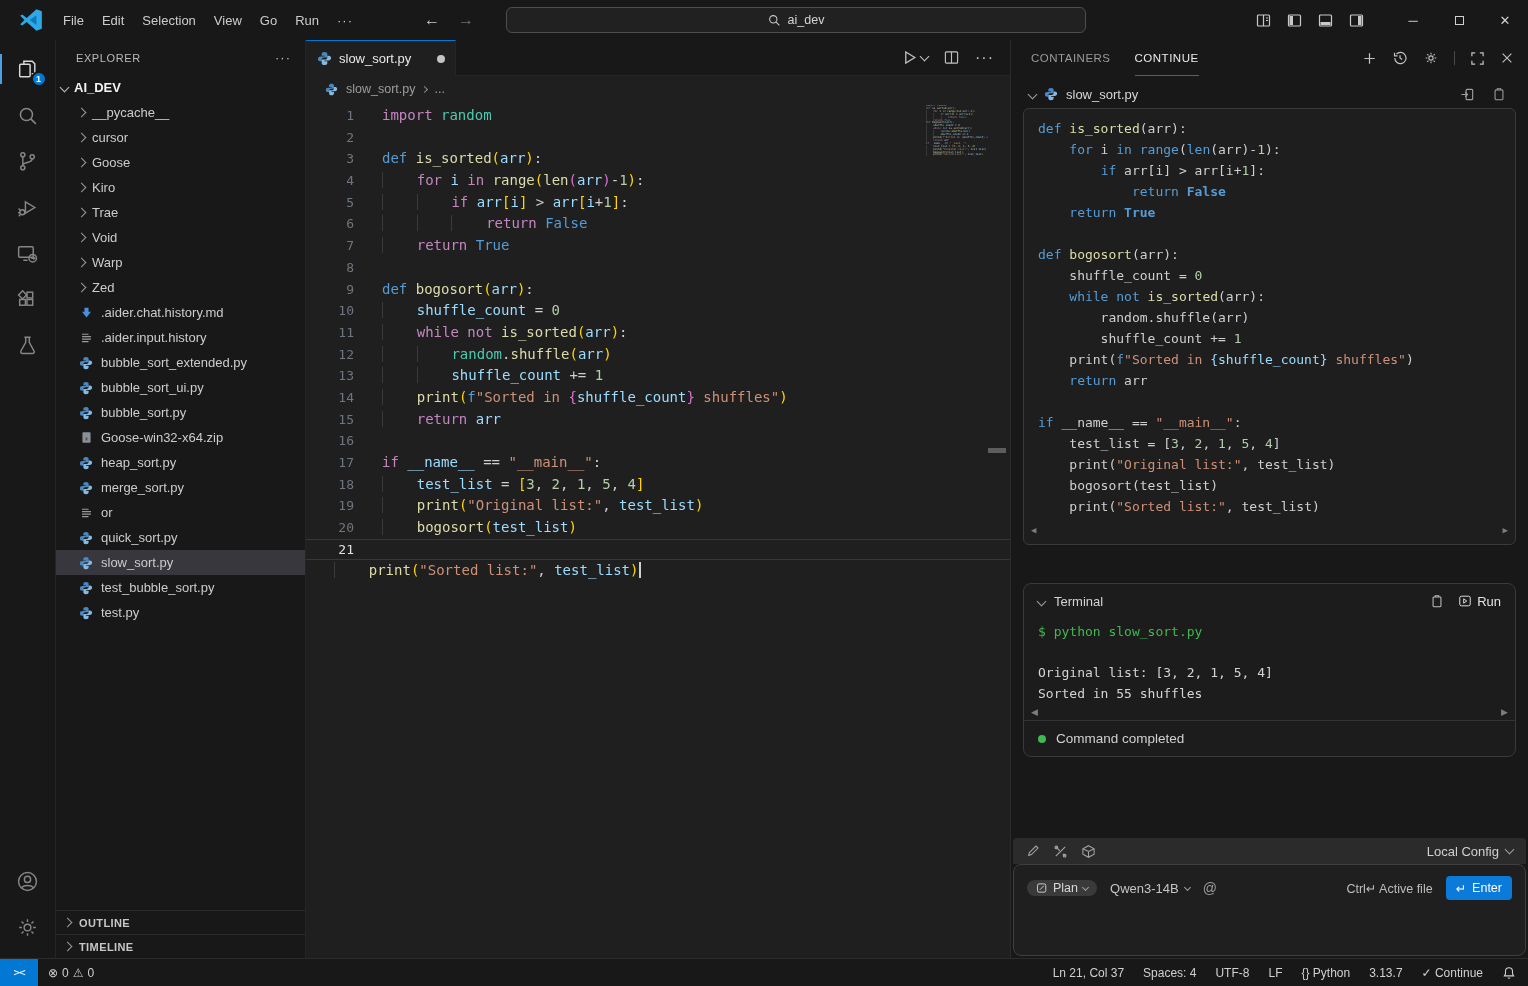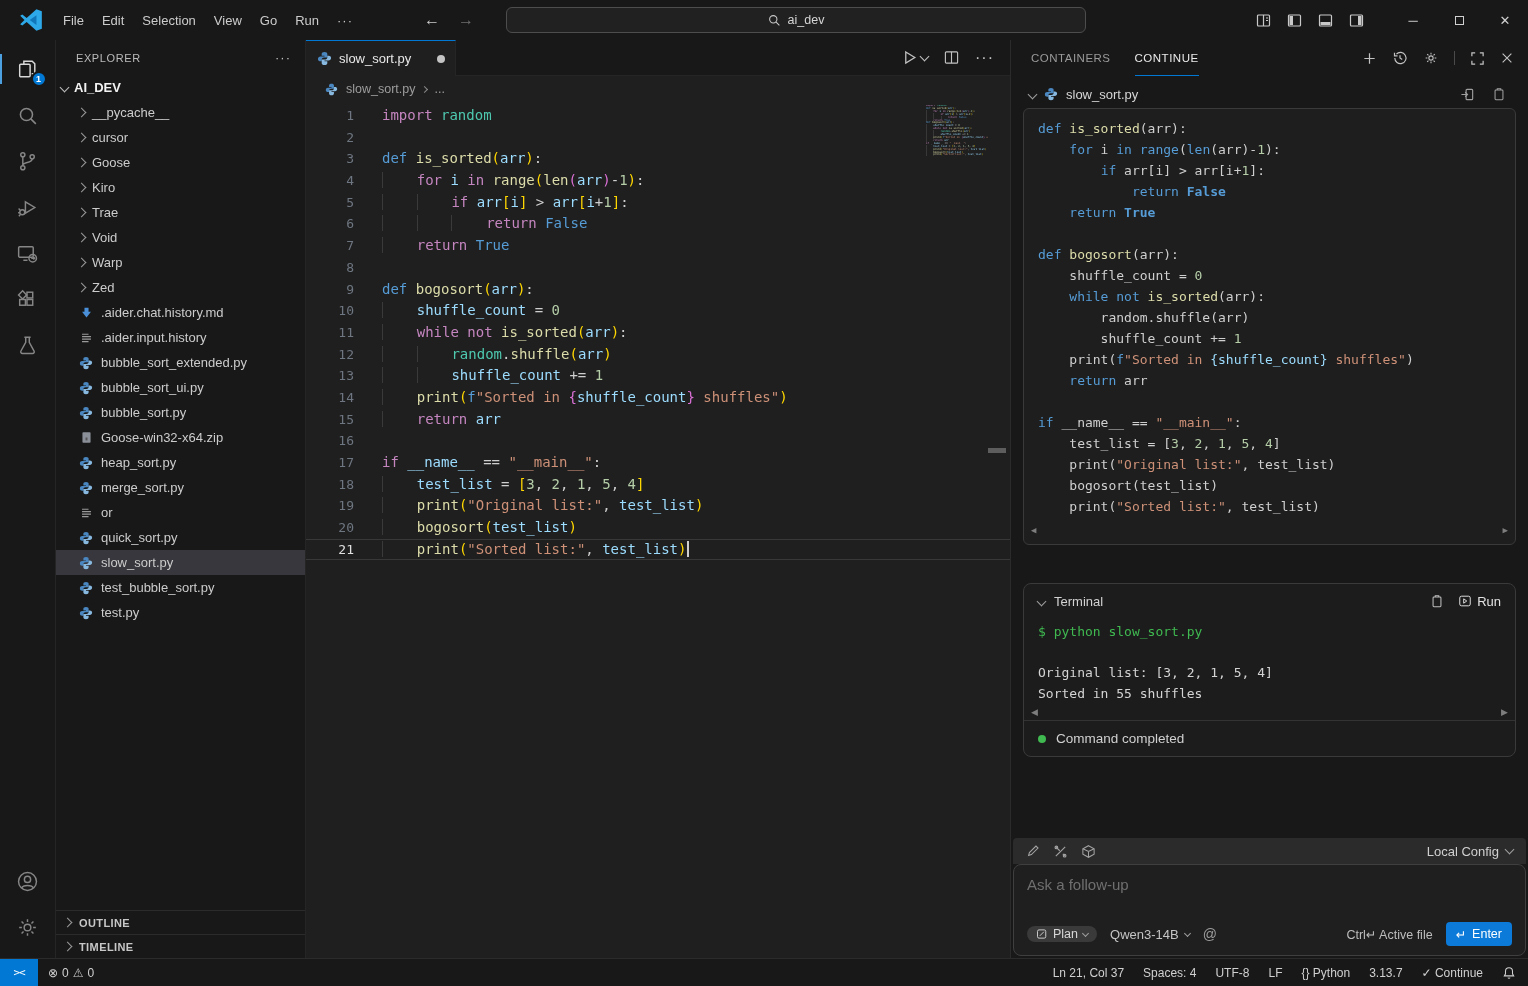--- a/index.html
+++ b/index.html
@@ -53,21 +53,21 @@
   .editor { flex:1; min-width:0; display:flex; flex-direction:column; background:#1f1f1f; }
   .tabbar { height:36px; background:#181818; display:flex; border-bottom:1px solid #252525; flex:none; }
   .tab { width:150px; background:#1f1f1f; border-top:1.5px solid #0078d4; border-right:1px solid #252525; margin-bottom:-1px;
     display:flex; align-items:center; gap:7px; padding:0 10px; font-size:13px; color:#e8e8e8; }
   .mod-dot { width:8px; height:8px; border-radius:50%; background:#c4c4c4; margin-left:auto; }
   .tab-actions { margin-left:auto; display:flex; gap:16px; align-items:center; padding-right:16px; color:#c2c2c2; }
   .runwrap { display:flex; align-items:center; gap:3px; }
   .breadcrumb { height:26px; display:flex; align-items:center; gap:7px; padding-left:17px; font-size:12.5px; color:#9d9d9d; flex:none; }
   .code { flex:1; position:relative; font-family:"DejaVu Sans Mono", monospace; font-size:14px; line-height:21.7px; padding-top:3px; }
   .cline { display:flex; height:21.7px; }
-  .cline.cur { box-shadow: inset 0 1px 0 #383838, inset 0 -1px 0 #383838; }
+  .cline.cur { box-shadow: inset 0 1px 0 #383838, inset 0 -1px 0 #383838; flex-direction: column; }
   .gut { width:48px; flex:none; text-align:right; color:#6e7681; font-size:13px; }
   .cline.cur .gut { color:#e0e0e0; }
   .ltx { padding-left:28px; white-space:pre; }
   .cursor { display:inline-block; width:2px; height:16px; background:#cfcfcf; vertical-align:text-bottom; margin-left:1px; }
   .minimap { position:absolute; right:22px; top:3px; width:62px; height:58px; overflow:hidden;
     font-size:2.6px; line-height:2.9px; opacity:.95; }
   .minimap .ltx { padding-left:0; }
   .smark { position:absolute; right:4px; top:346px; width:18px; height:5px; background:#5d5d5d; }
 
   
@@ -701,21 +701,20 @@
         <svg width="15" height="15" viewBox="0 0 16 16" stroke="currentColor" stroke-width="1.1" fill="none">
             <path d="M8 1.8 14 5v6L8 14.2 2 11V5z"></path>
             <path d="M2 5l6 3 6-3M8 8v6.2"></path>
           </svg>
         <span class="config">
           <span>Local Config</span>
           <span class="chev down" style="margin-top:-3px;color:#9f9f9f"></span>
         </span>
       </div>
       <div class="comp-box">
-        <div class="ph">Ask a follow-up</div>
         <div class="comp-row">
           <span class="pill">
             <svg width="12" height="12" viewBox="0 0 16 16" stroke="currentColor" stroke-width="1.2" fill="none">
                 <rect x="2" y="2.5" width="11" height="11" rx="2"></rect>
                 <path d="M5 10.5 10.5 5"></path>
               </svg>
             <span>Plan</span>
             <span class="chev down" style="width:5px;height:5px;margin-top:-2px;color:#9f9f9f"></span>
           </span>
           <span class="model">

